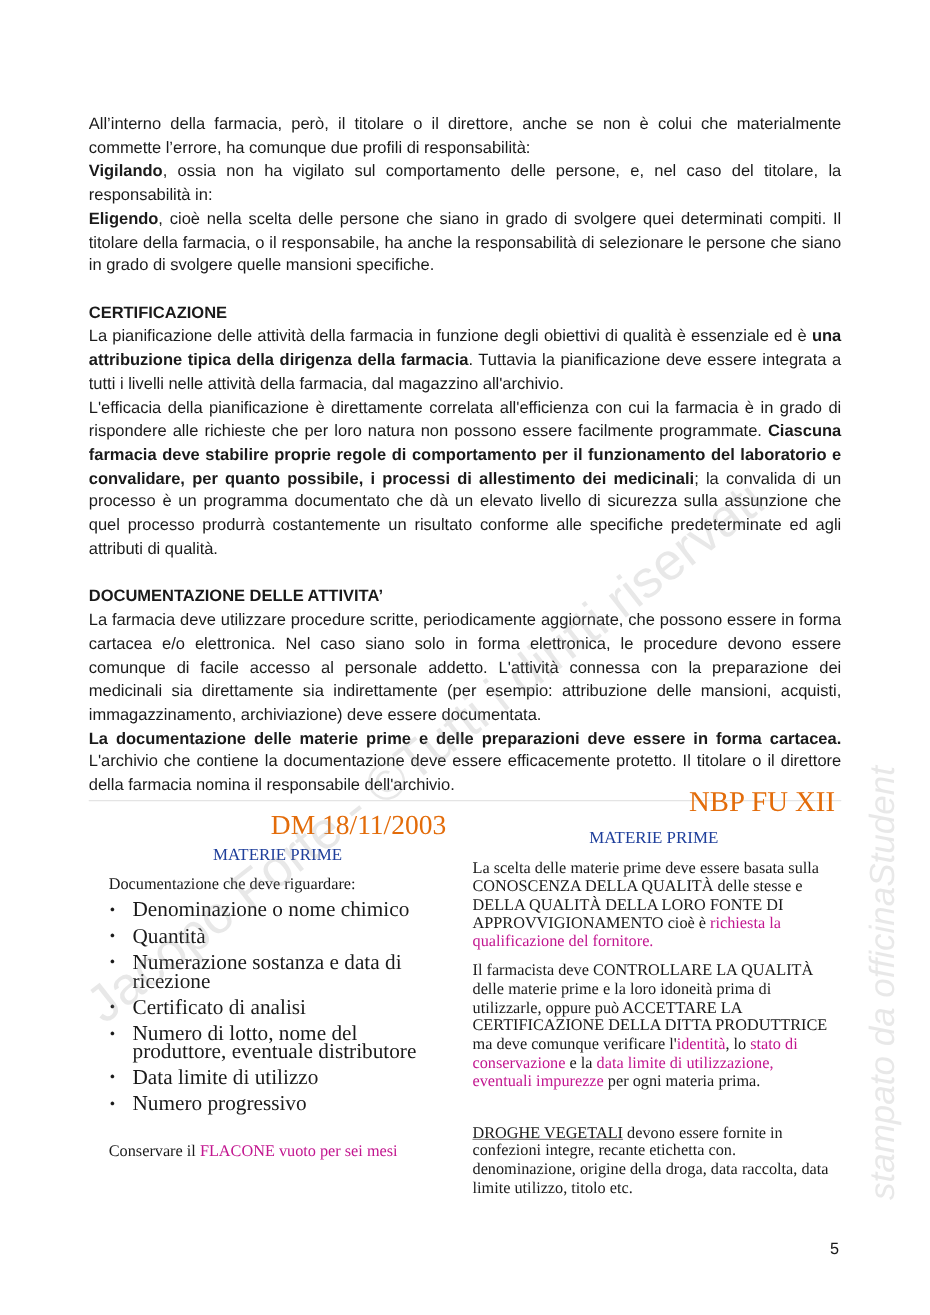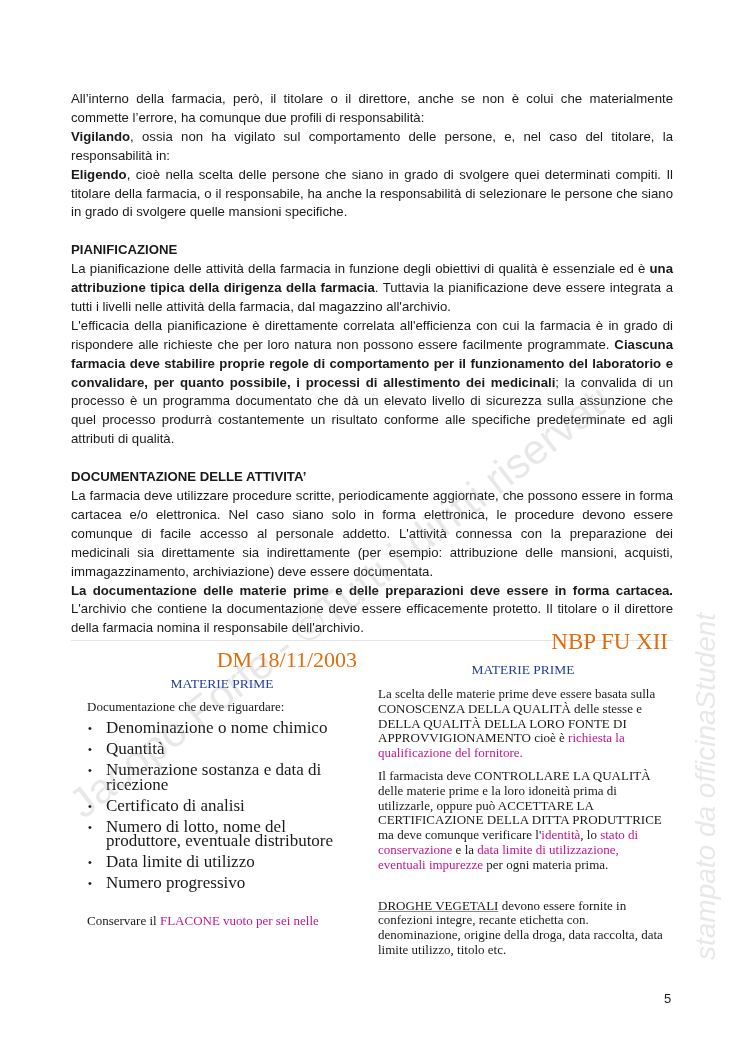--- a/index.html
+++ b/index.html
@@ -37,21 +37,21 @@
 
 <div class="page">
 
   <div class="top-text sans">
     <p><span>All’interno della farmacia, però, il titolare o il direttore, anche se non è colui che materialmente commette l’errore, ha comunque due profili di responsabilità:</span></p>
     <p><b>Vigilando</b><span>, ossia non ha vigilato sul comportamento delle persone, e, nel caso del titolare, la responsabilità in:</span></p>
     <p><b>Eligendo</b><span>, cioè nella scelta delle persone che siano in grado di svolgere quei determinati compiti. Il titolare della farmacia, o il responsabile, ha anche la responsabilità di selezionare le persone che siano in grado di svolgere quelle mansioni specifiche.</span></p>
 
     <div class="gap"></div>
 
-    <p class="heading">PIANIFICAZIONE</p>
+    <p class="heading">CERTIFICAZIONE</p>
     <p><span>La pianificazione delle attività della farmacia in funzione degli obiettivi di qualità è essenziale ed è </span><b>una attribuzione tipica della dirigenza della farmacia</b><span>. Tuttavia la pianificazione deve essere integrata a tutti i livelli nelle attività della farmacia, dal magazzino all'archivio.</span></p>
     <p><span>L'efficacia della pianificazione è direttamente correlata all'efficienza con cui la farmacia è in grado di rispondere alle richieste che per loro natura non possono essere facilmente programmate. </span><b>Ciascuna farmacia deve stabilire proprie regole di comportamento per il funzionamento del laboratorio e convalidare, per quanto possibile, i processi di allestimento dei medicinali</b><span>; la convalida di un processo è un programma documentato che dà un elevato livello di sicurezza sulla assunzione che quel processo produrrà costantemente un risultato conforme alle specifiche predeterminate ed agli attributi di qualità.</span></p>
 
     <div class="gap"></div>
 
     <p class="heading">DOCUMENTAZIONE DELLE ATTIVITA’</p>
     <p>La farmacia deve utilizzare procedure scritte, periodicamente aggiornate, che possono essere in forma cartacea e/o elettronica. Nel caso siano solo in forma elettronica, le procedure devono essere comunque di facile accesso al personale addetto. L'attività connessa con la preparazione dei medicinali sia direttamente sia indirettamente (per esempio: attribuzione delle mansioni, acquisti, immagazzinamento, archiviazione) deve essere documentata.</p>
     <p><b>La documentazione delle materie prime e delle preparazioni deve essere in forma cartacea.</b><span> L'archivio che contiene la documentazione deve essere efficacemente protetto. Il titolare o il direttore della farmacia nomina il responsabile dell'archivio.</span></p>
   </div>
 
@@ -63,21 +63,21 @@
     <p class="para" style="margin-top:7px">Documentazione che deve riguardare:</p>
     <ul class="bullets">
       <li>Denominazione o nome chimico</li>
       <li>Quantità</li>
       <li>Numerazione sostanza e data di ricezione</li>
       <li>Certificato di analisi</li>
       <li>Numero di lotto, nome del produttore, eventuale distributore</li>
       <li>Data limite di utilizzo</li>
       <li>Numero progressivo</li>
     </ul>
-    <div class="keep-note"><span>Conservare il </span><span class="pink"> FLACONE  vuoto per sei nelle</span></div>
+    <div class="keep-note"><span>Conservare il </span><span class="pink"> FLACONE  vuoto per sei mesi</span></div>
   </div>
 
   <div class="col col-right serif">
     <div class="big-title">NBP FU XII</div>
     <div class="sub-title">MATERIE PRIME</div>
     <p class="para"><span>La scelta delle materie prime deve essere basata sulla CONOSCENZA DELLA QUALITÀ delle stesse e DELLA QUALITÀ DELLA LORO FONTE DI APPROVVIGIONAMENTO cioè è </span><span class="pink">richiesta la qualificazione del fornitore.</span></p>
     <p class="para"><span>Il farmacista deve CONTROLLARE LA QUALITÀ delle materie prime e la loro idoneità prima di utilizzarle, oppure può ACCETTARE LA CERTIFICAZIONE DELLA DITTA PRODUTTRICE ma deve comunque verificare l'</span><span class="pink">identità</span><span>, lo </span><span class="pink">stato di conservazione</span><span> e la </span><span class="pink">data limite di utilizzazione, eventuali impurezze</span><span> per ogni materia prima.</span></p>
     <p class="para" style="margin-top:26px"><span class="ul">DROGHE VEGETALI</span><span> devono essere fornite in confezioni integre, recante etichetta con. denominazione, origine della droga, data raccolta, data limite utilizzo, titolo etc.</span></p>
   </div>
 

